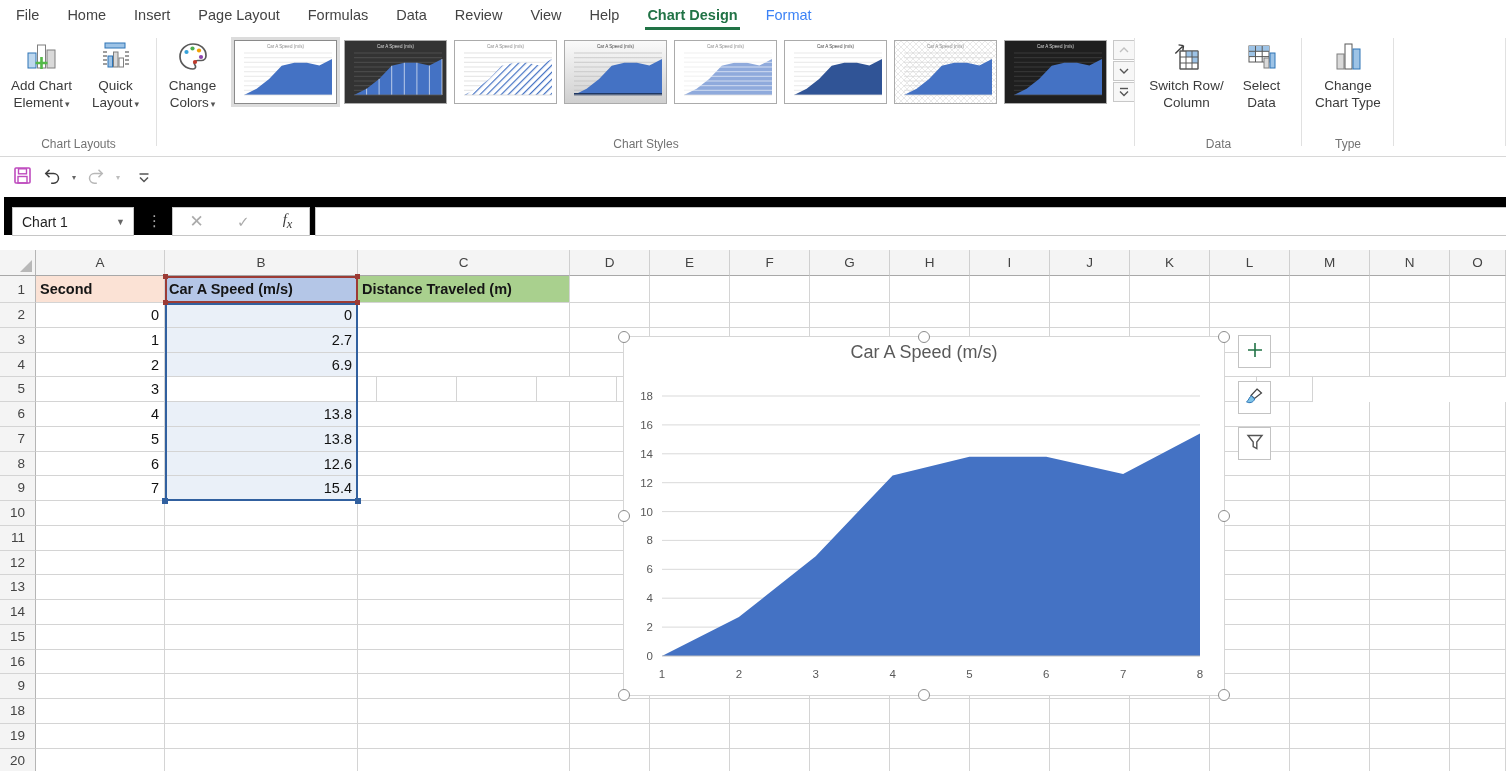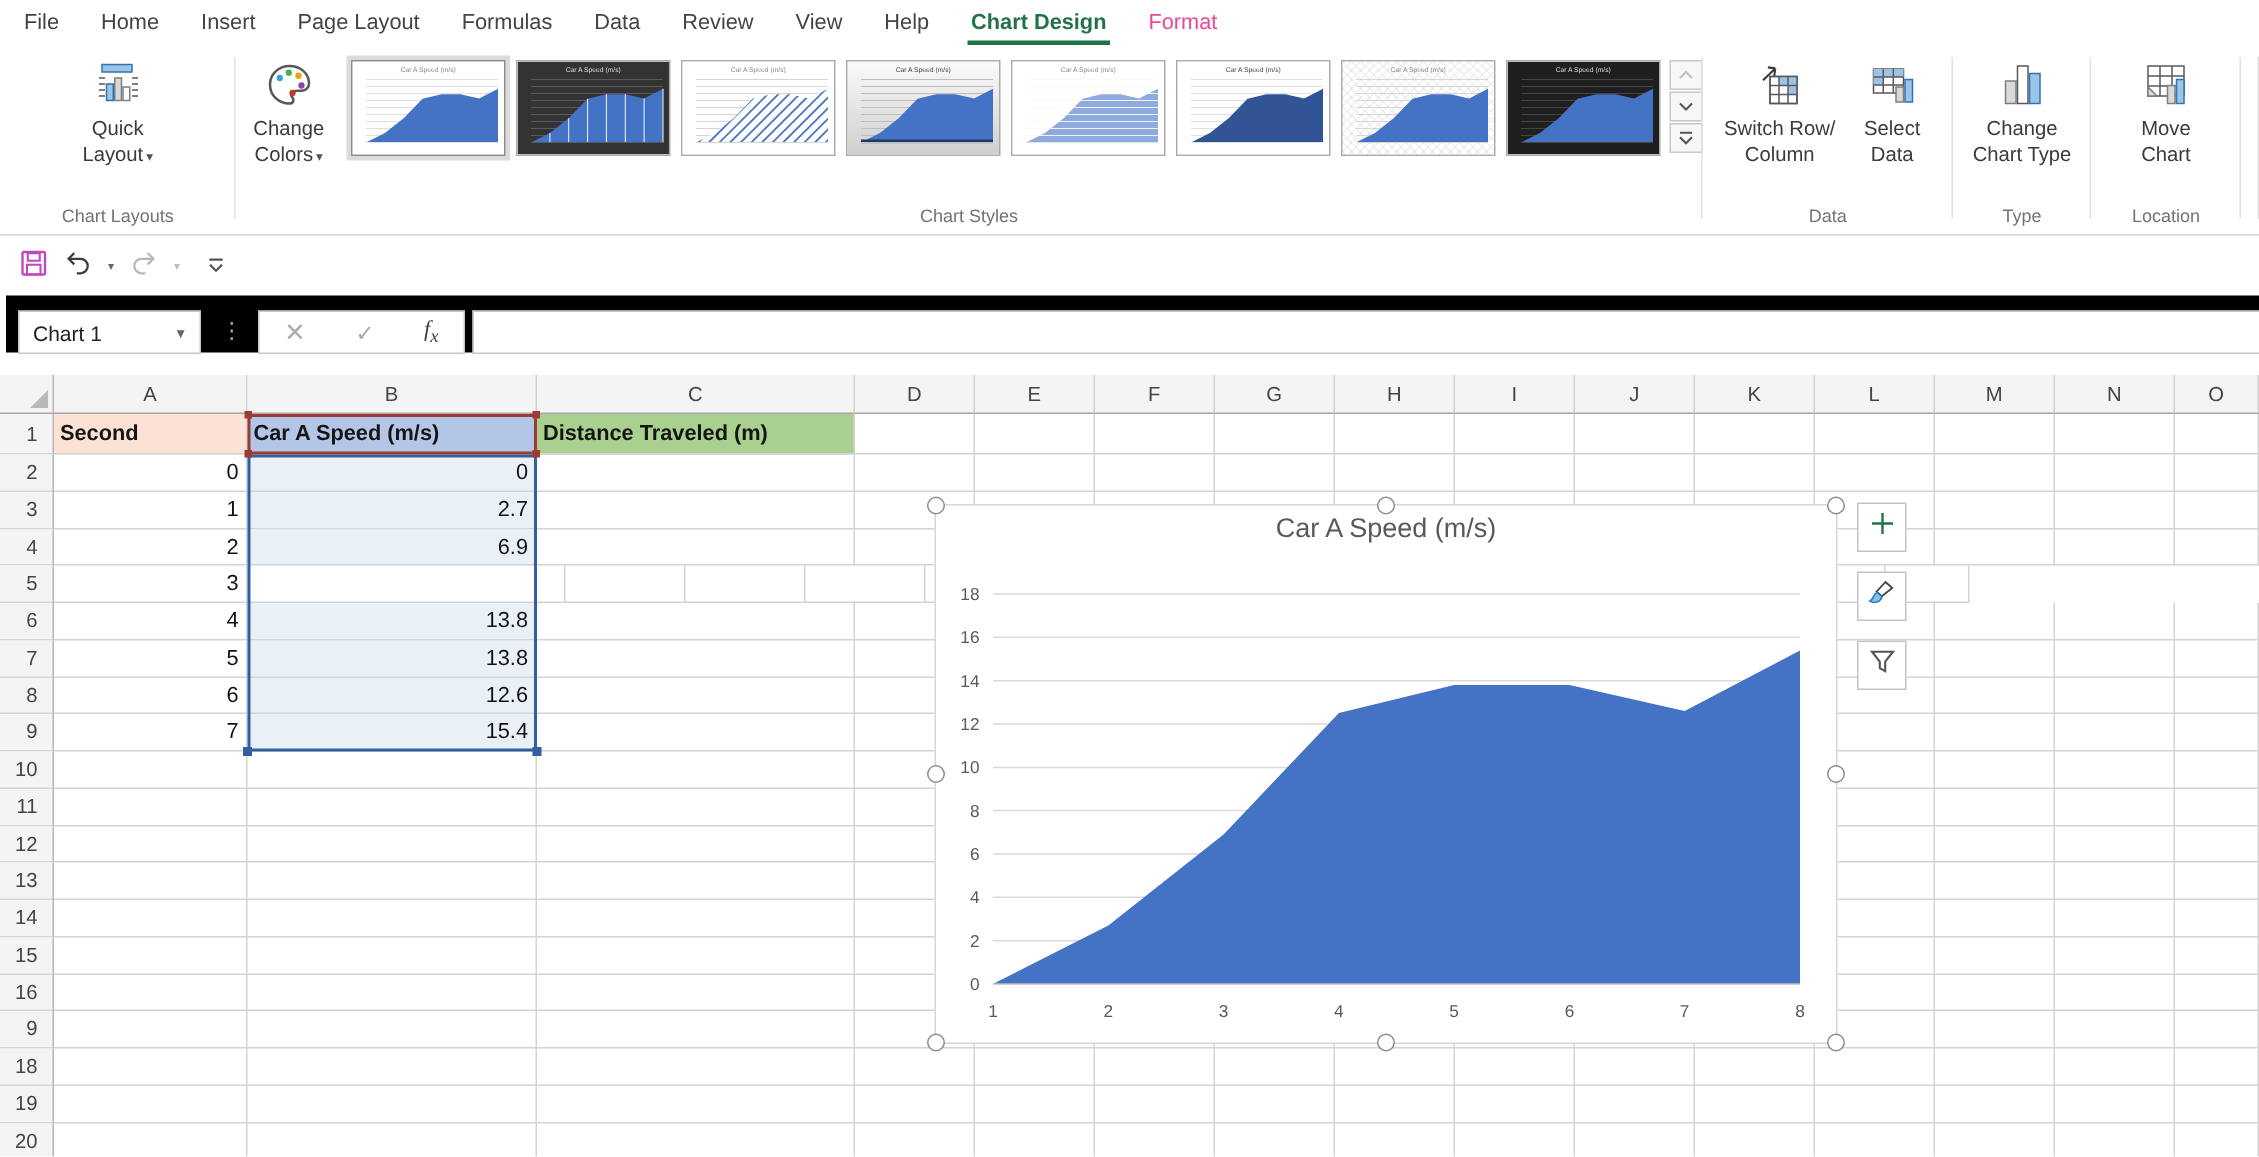--- a/index.html
+++ b/index.html
@@ -2,21 +2,21 @@
 <html><head>
 <meta charset="utf-8">
 <style>
   * { box-sizing: border-box; margin: 0; padding: 0; }
   html,body { width:1506px; height:771px; overflow:hidden; }
   body { position:relative; background:#fff; font-family:"Liberation Sans","DejaVu Sans",sans-serif; color:#333; }
 
   
   .tabbar { position:absolute; left:0; top:0; width:100%; height:30px; background:#fff; display:flex; align-items:stretch; padding-left:2px; }
   .tab { padding:0 14px; line-height:30px; font-size:14.5px; color:#444; cursor:default; position:relative; white-space:nowrap; }
-  .tab.contextual { color:#ec4899; }
+  .tab.contextual { color:#3b82f6; }
   .tab.active { color:#217346; font-weight:bold; }
   .tab.active::after { content:""; position:absolute; left:12px; right:12px; bottom:0; height:3px; background:#217346; }
 
   
   .ribbon { position:absolute; left:0; top:30px; width:100%; height:127px; background:#fff; border-bottom:1px solid #D8D8D8; display:flex; }
   .rgroup { position:relative; height:100%; flex:0 0 auto; }
   .rgroup::after { content:""; position:absolute; right:0; top:8px; bottom:10px; width:1px; background:#E1E1E1; }
   .rgroup-label { position:absolute; bottom:5px; left:0; right:0; text-align:center; font-size:12px; color:#737373; }
   .rgroup-content { display:flex; justify-content:center; align-items:flex-start; padding-top:7px; height:108px; }
   .bigbtn { width:72px; display:flex; flex-direction:column; align-items:center; cursor:pointer; }
@@ -88,20 +88,32 @@
     <div class="tab">View</div>
     <div class="tab">Help</div>
     <div class="tab active">Chart Design</div>
     <div class="tab contextual">Format</div>
   </div>
 
 <div class="ribbon">
 
   <div class="rgroup" style="width:157px">
     <div class="rgroup-content" style="gap:2px">
+      <div class="bigbtn">
+        <span class="ricon">
+          <svg width="34" height="34" viewBox="0 0 34 34">
+            <rect x="3" y="13" width="8" height="15" fill="#BDD7EE" stroke="#2E75B6"></rect>
+            <rect x="12.5" y="5" width="8" height="23" fill="#fff" stroke="#7F7F7F"></rect>
+            <rect x="22" y="10" width="8" height="18" fill="#D9D9D9" stroke="#7F7F7F"></rect>
+            <path d="M16.5 17 v12 M10.5 23 h12" stroke="#54B948" stroke-width="2.6" fill="none"></path>
+          </svg>
+        </span>
+        <span class="blabel"><span>Add Chart</span><br>
+        <span>Element</span><span class="chev">▾</span></span>
+      </div>
       <div class="bigbtn">
         <span class="ricon">
           <svg width="34" height="34" viewBox="0 0 34 34">
             <rect x="6" y="3" width="20" height="5" fill="#9DC3E6" stroke="#2E75B6"></rect>
             <path d="M4 12h4 M4 16h4 M4 20h4 M4 24h4 M26 12h4 M26 16h4 M26 20h4 M26 24h4" stroke="#7F7F7F" stroke-width="1.4"></path>
             <rect x="9" y="16" width="4.5" height="11" fill="#9DC3E6" stroke="#2E75B6"></rect>
             <rect x="14.5" y="12" width="4.5" height="15" fill="#D9D9D9" stroke="#7F7F7F"></rect>
             <rect x="20" y="18" width="4.5" height="9" fill="#fff" stroke="#7F7F7F"></rect>
           </svg>
         </span>
@@ -356,38 +368,20 @@
             <rect x="22" y="9" width="7" height="20" fill="#9DC3E6" stroke="#2E75B6"></rect>
           </svg>
         </span>
         <span class="blabel"><span>Change</span><br>
         <span>Chart Type</span></span>
       </div>
     </div>
     <div class="rgroup-label">Type</div>
   </div>
 
-  <div class="rgroup" style="width:100px">
-    <div class="rgroup-content">
-      <div class="bigbtn">
-        <span class="ricon">
-          <svg width="34" height="34" viewBox="0 0 34 34">
-            <rect x="5" y="4" width="24" height="20" fill="#fff" stroke="#595959"></rect>
-            <path d="M5 10.6 h24 M5 17.3 h24 M13 4 v20 M21 4 v20" stroke="#595959" stroke-width="1" fill="none"></path>
-            <path d="M5 18 l6 6 h-6 z" fill="#D9D9D9" stroke="#7F7F7F"></path>
-            <rect x="18" y="17" width="5" height="12" fill="#D9D9D9" stroke="#7F7F7F"></rect>
-            <rect x="24" y="13" width="5" height="16" fill="#9DC3E6" stroke="#2E75B6"></rect>
-          </svg>
-        </span>
-        <span class="blabel"><span>Move</span><br>
-        <span>Chart</span></span>
-      </div>
-    </div>
-    <div class="rgroup-label">Location</div>
-  </div>
   <div class="rgroup" style="flex:1"></div>
 </div>
 
 <div class="qat">
   <span class="qbtn">
     <span>
       <svg width="19" height="19" viewBox="0 0 19 19">
         <rect x="2" y="2" width="15" height="15" rx="1" fill="none" stroke="#BE4BBE" stroke-width="1.6"></rect>
         <rect x="5.5" y="2.8" width="8" height="5" fill="none" stroke="#BE4BBE" stroke-width="1.4"></rect>
         <rect x="5" y="10.5" width="9" height="6.5" fill="none" stroke="#BE4BBE" stroke-width="1.4"></rect>

